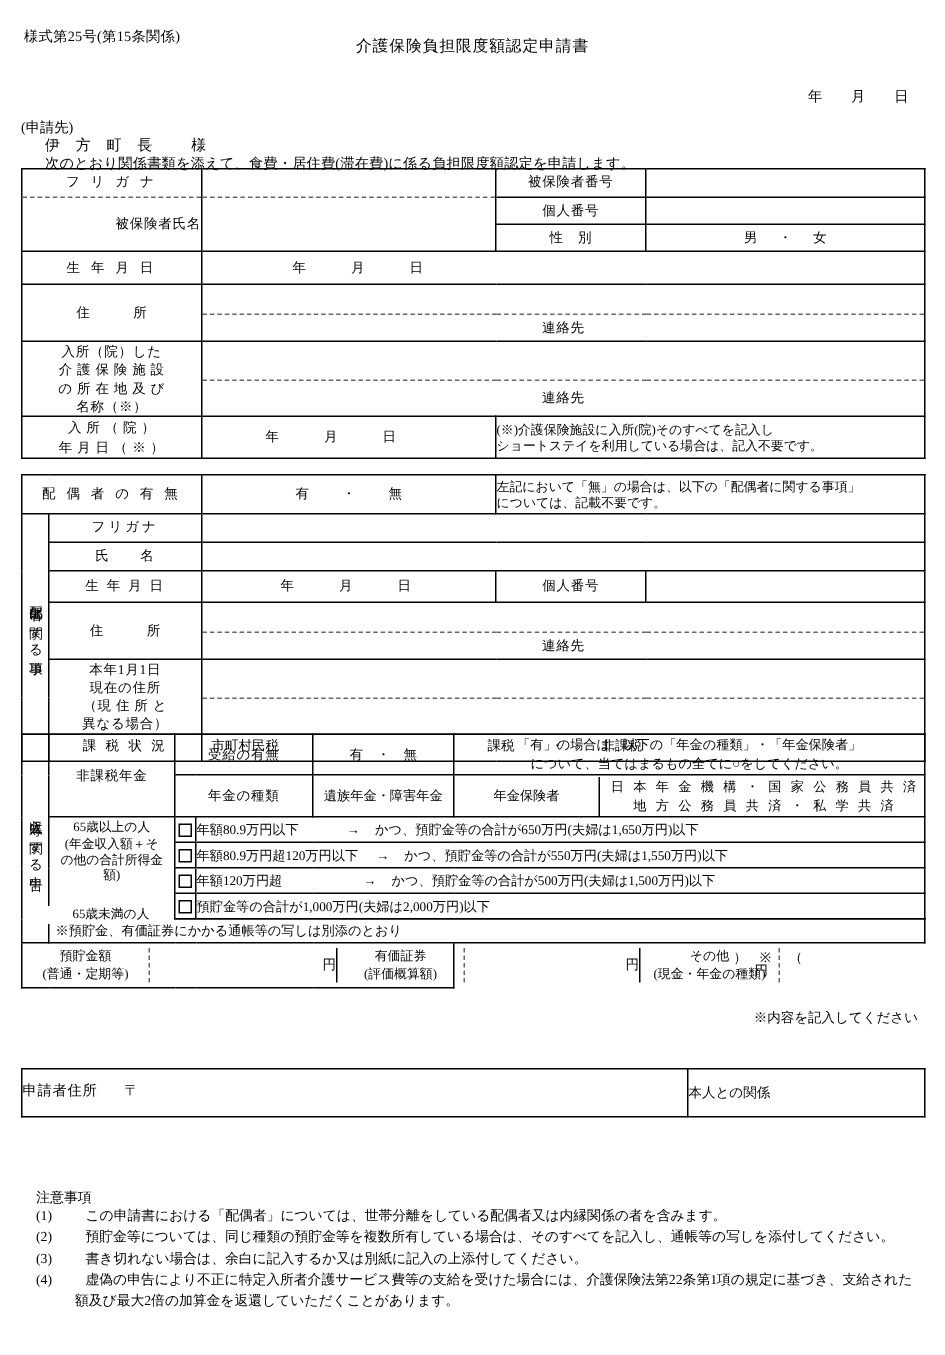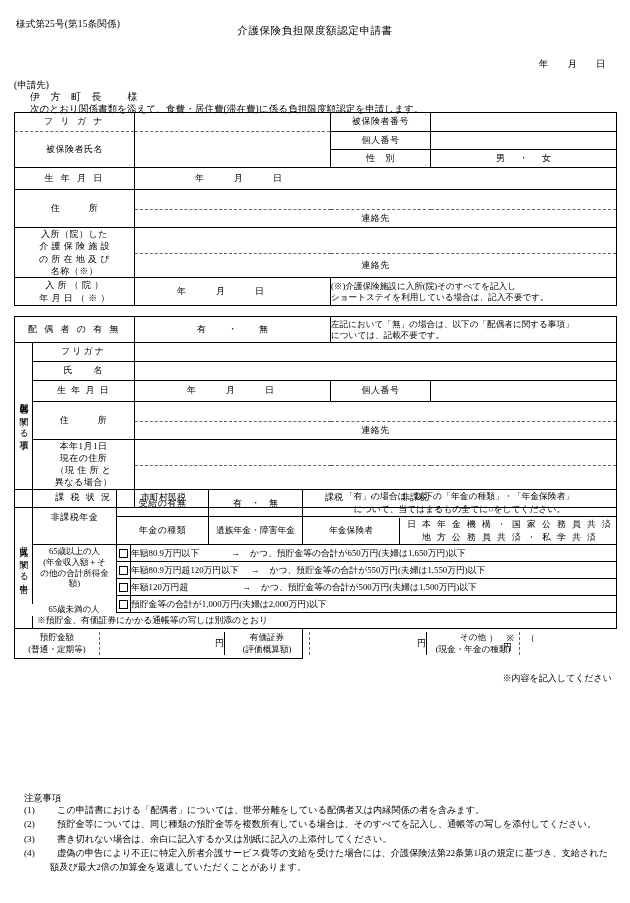--- a/index.html
+++ b/index.html
@@ -89,21 +89,21 @@
     letter-spacing: 2.5px;
     white-space: nowrap;
   }
   .lbl-tight {
     text-align: center;
     letter-spacing: 0.5px;
     white-space: nowrap;
   }
   .ctr { text-align: center; }
   .dashed-bottom { border-bottom: 1px dashed #666 !important; }
-  .dashed-top { border-top: 1px dashed #666 !important; }
+  .dashed-top { border-top: 1px dashed #666 !important; text-align: right; }
   .dashed-right { border-right: 1px dashed #666 !important; }
   .no-b { border-bottom: none !important; }
 
   .vertical {
     writing-mode: vertical-rl;
     text-orientation: upright;
     letter-spacing: 1px;
     margin: 0 auto;
     white-space: nowrap;
     line-height: 1;
@@ -623,20 +623,26 @@
   <div style="position:absolute; left:32px; top:604px; width:84px; text-align:center; font-size:8.5px; background:#fff">65歳未満の人</div>
 
   <div class="note-under">※内容を記入してください</div>
 
   <table class="ft" id="tbl-applicant">
     <colgroup>
       <col style="width:444px">
       <col style="width:158px">
     </colgroup>
     <tbody>
+      <tr style="height:32px">
+        <td class="app-label">
+          <span>申請者住所</span><span style="margin-left:18px">〒</span>
+        </td>
+        <td class="app-right">本人との関係</td>
+      </tr>
     </tbody>
   </table>
 
   <div class="notes-head">注意事項</div>
   <div class="notes-list">
     <div class="note-row">
       <span class="note-num">(1)</span>
       <span class="note-body">この申請書における「配偶者」については、世帯分離をしている配偶者又は内縁関係の者を含みます。</span>
     </div>
     <div class="note-row">

